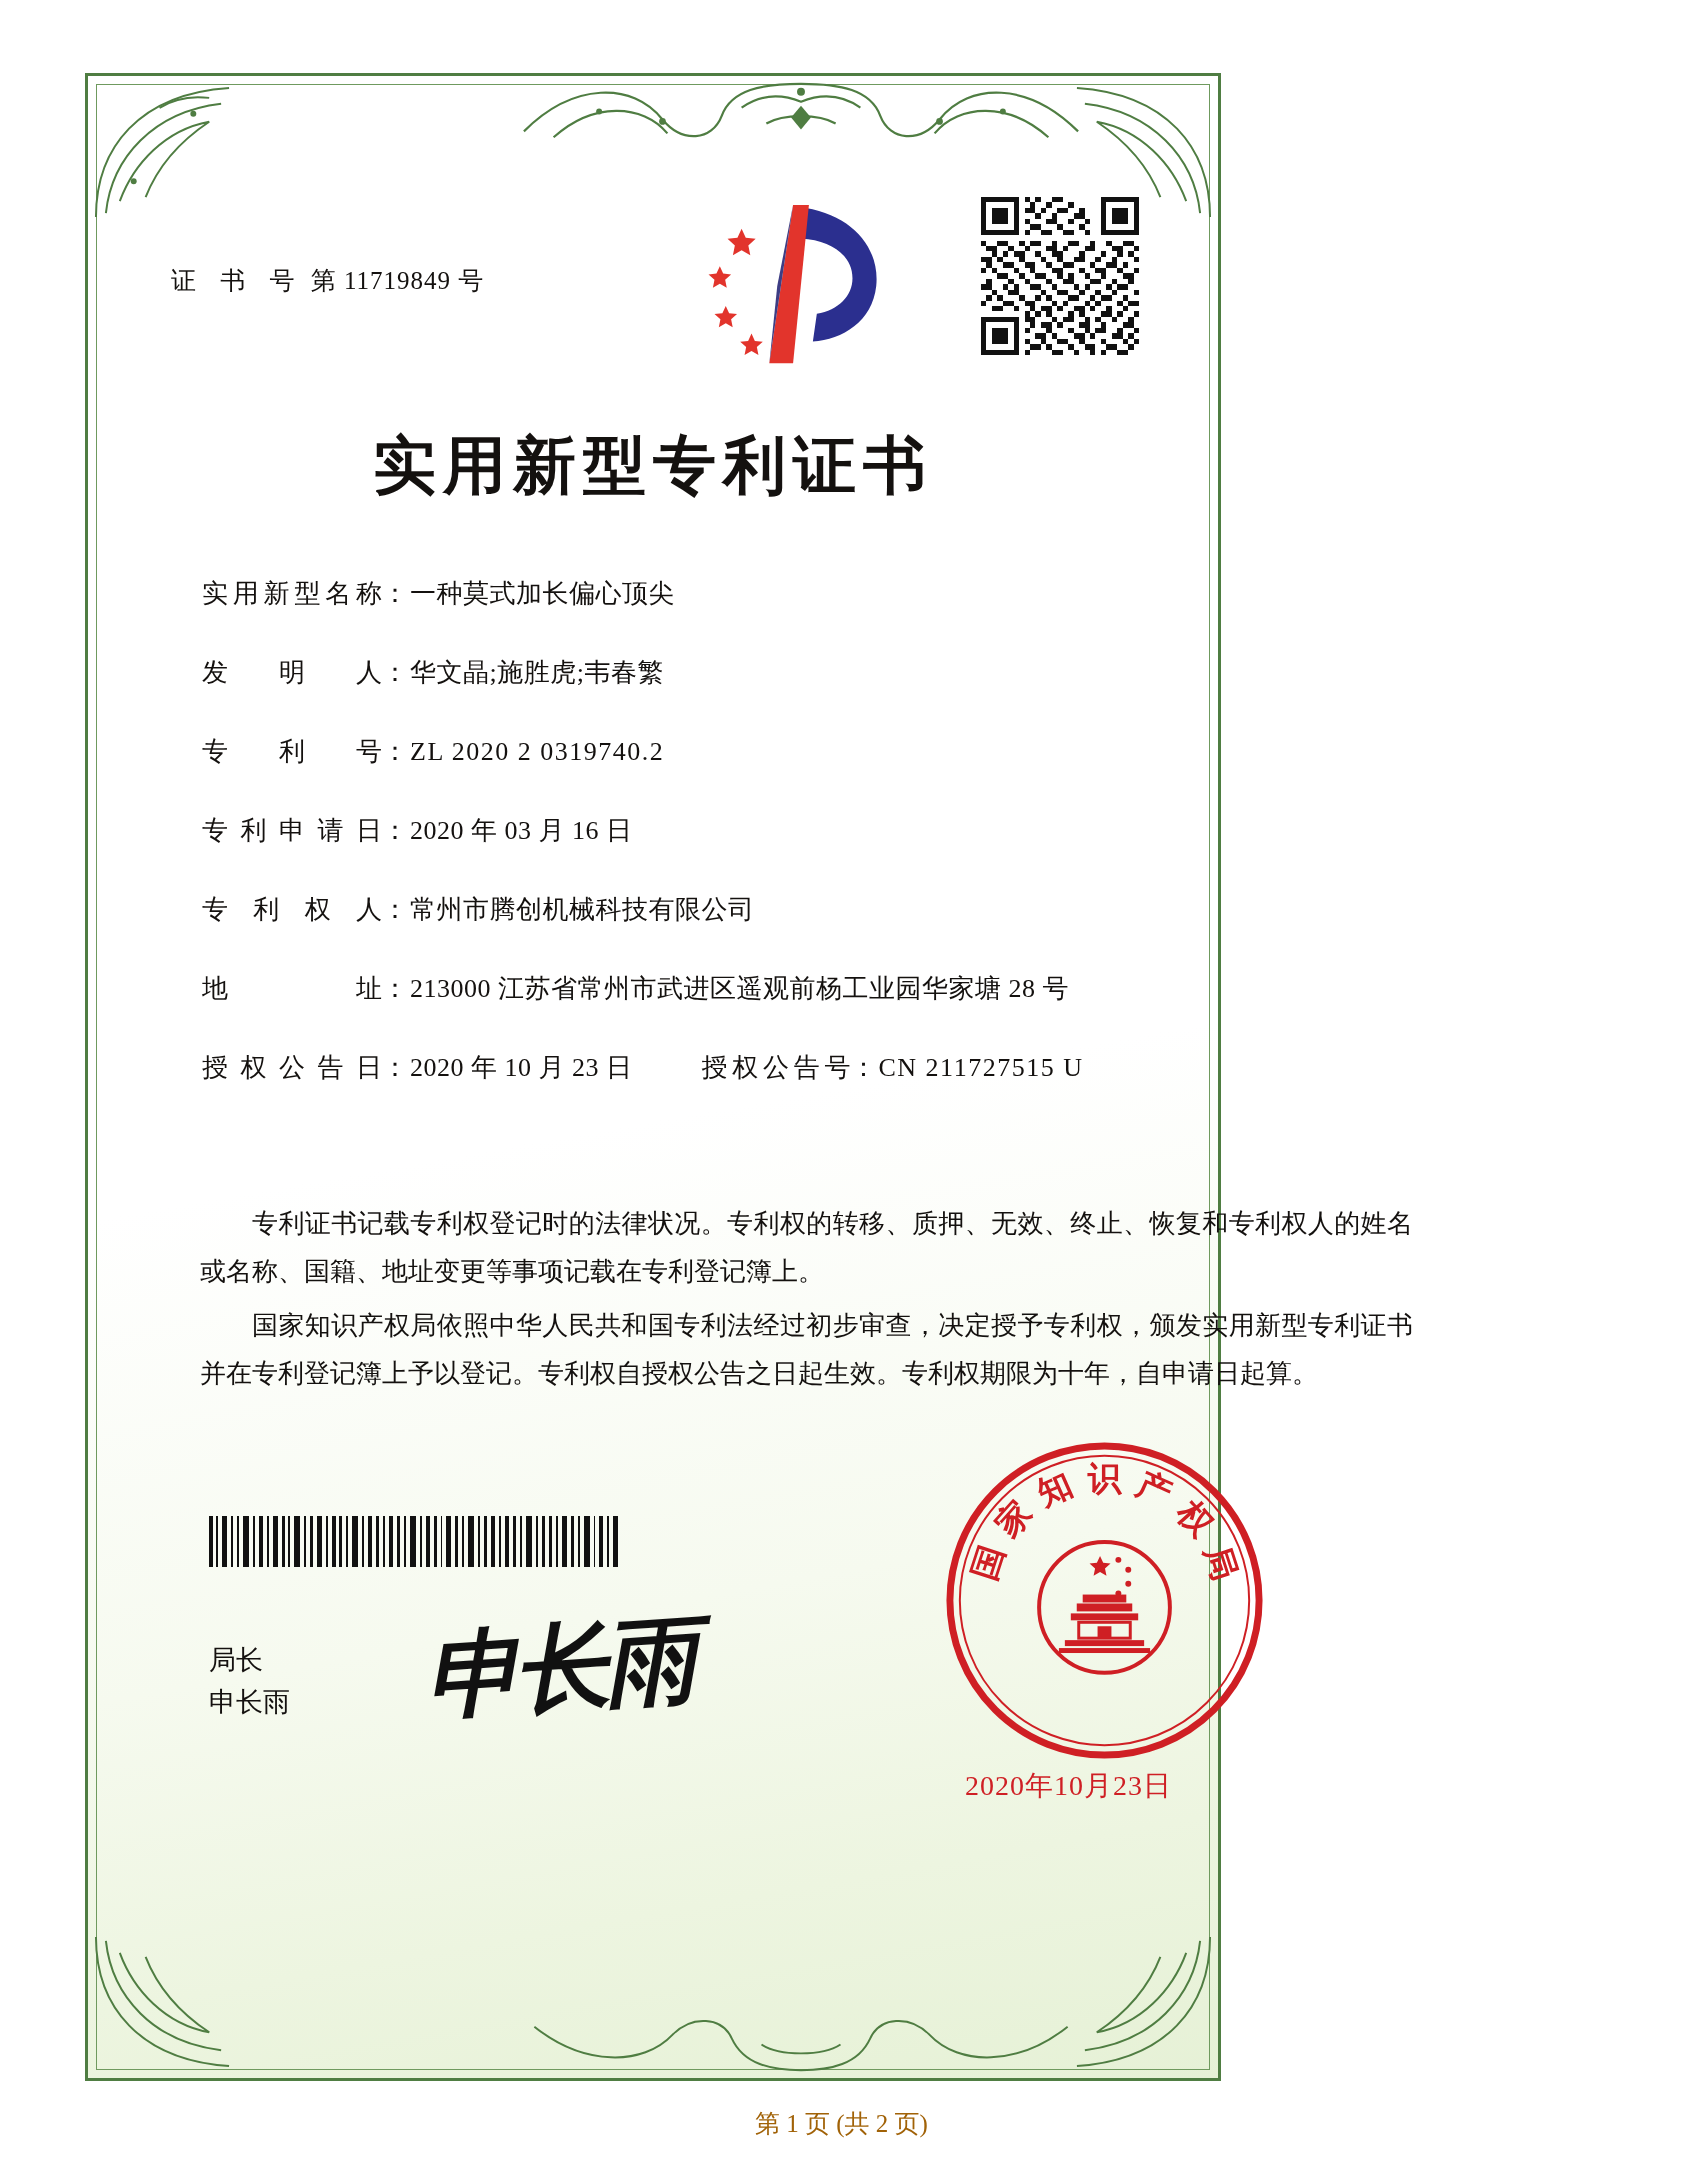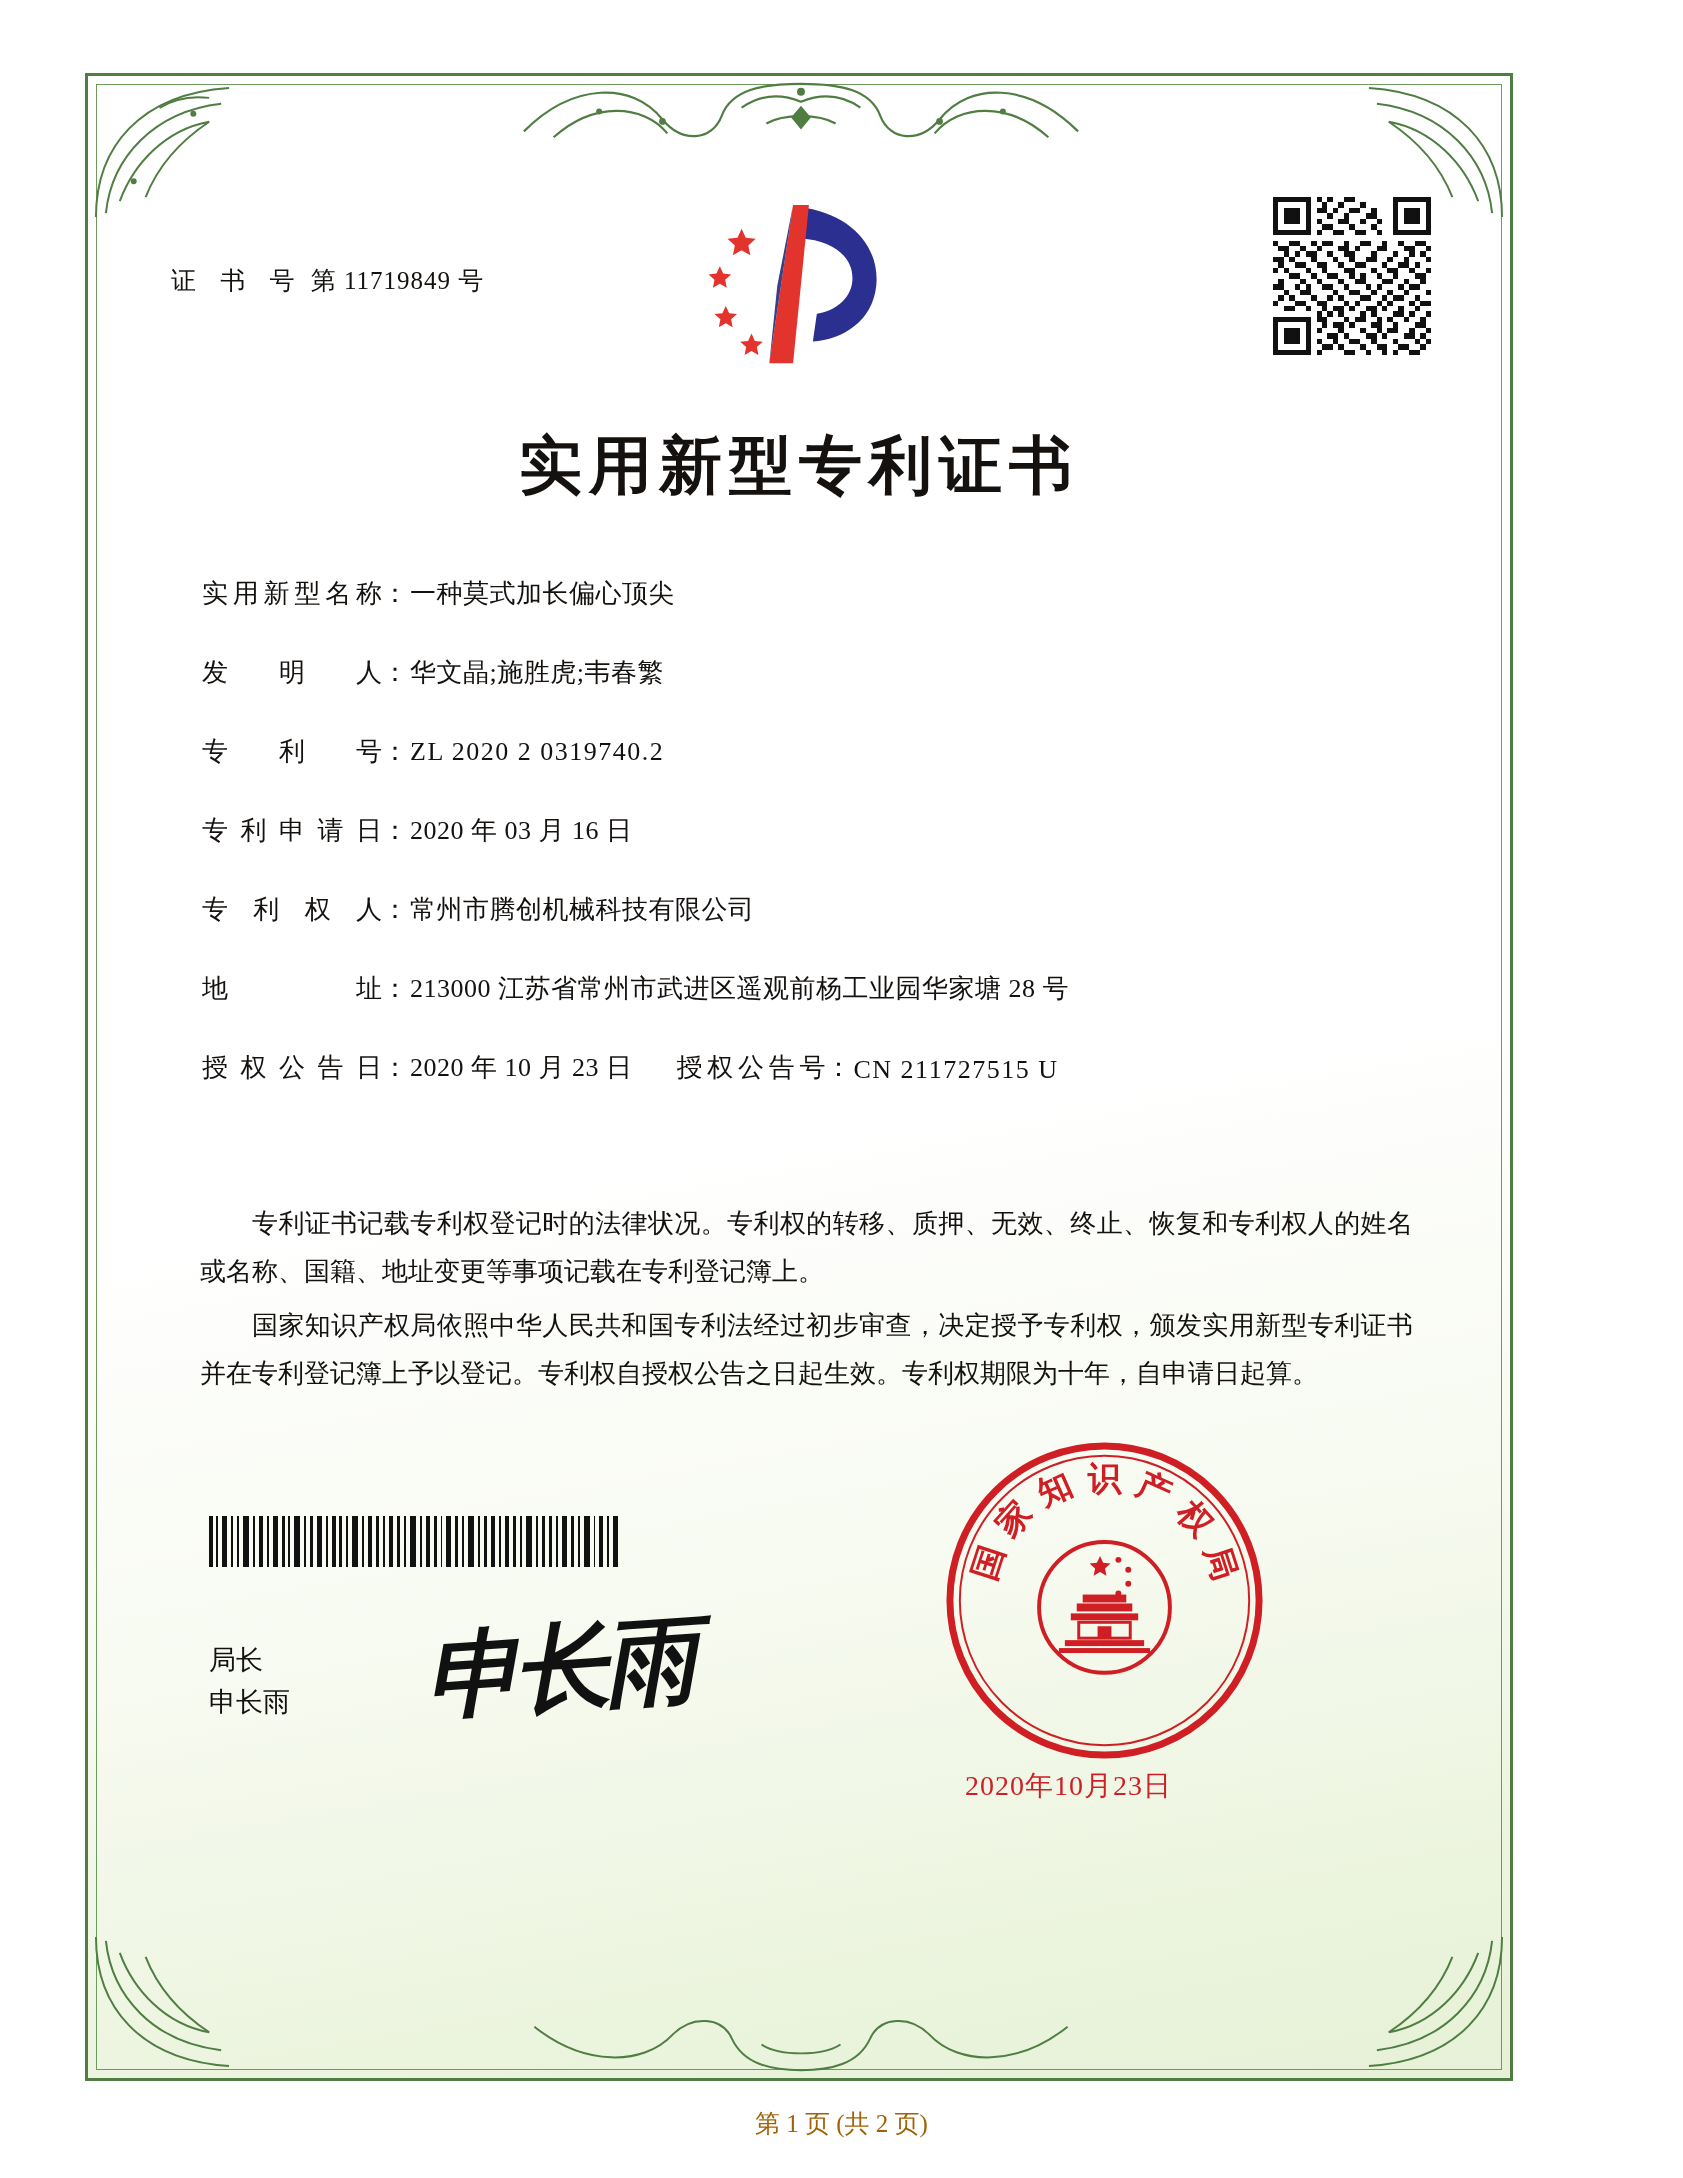--- a/index.html
+++ b/index.html
@@ -22,21 +22,21 @@
     left: 0; top: 0;
     width: 1683px;
     height: 2178px;
     background: #ffffff;
   }
 
   .cert {
     position: absolute;
     left: 85px;
     top: 73px;
-    width: 1428px;
+    width: 1136px;
     height: 2008px;
     background: linear-gradient(170deg, #ffffff 0%, #ffffff 52%, #f6faef 74%, #edf5e0 88%, #e6f1d6 100%);
     border: 3px solid #4f7d42;
     box-sizing: border-box;
   }
   .cert-inner-line {
     position: absolute;
     left: 8px; top: 8px; right: 8px; bottom: 8px;
     border: 1px solid #6f9a5e;
     pointer-events: none;
@@ -116,21 +116,21 @@
     width: 180px;
     text-align: justify;
     text-align-last: justify;
     font-size: 26px;
   }
   .field .sep { margin: 0 2px 0 0; }
   .field .v { font-size: 26px; letter-spacing: 0.5px; }
   .field .v.mono { font-family: "Liberation Serif", serif; letter-spacing: 1.5px; }
 
   .field-row2 { display: flex; align-items: baseline; white-space: nowrap; }
-  .field-row2 .col2 { margin-left: 44px; display: flex; align-items: flex-end; }
+  .field-row2 .col2 { margin-left: 69px; display: flex; align-items: center; }
   .field-row2 .k2 {
     display: inline-block;
     width: 149px;
     text-align: justify;
     text-align-last: justify;
   }
 
   
   .paras {
     position: absolute;

